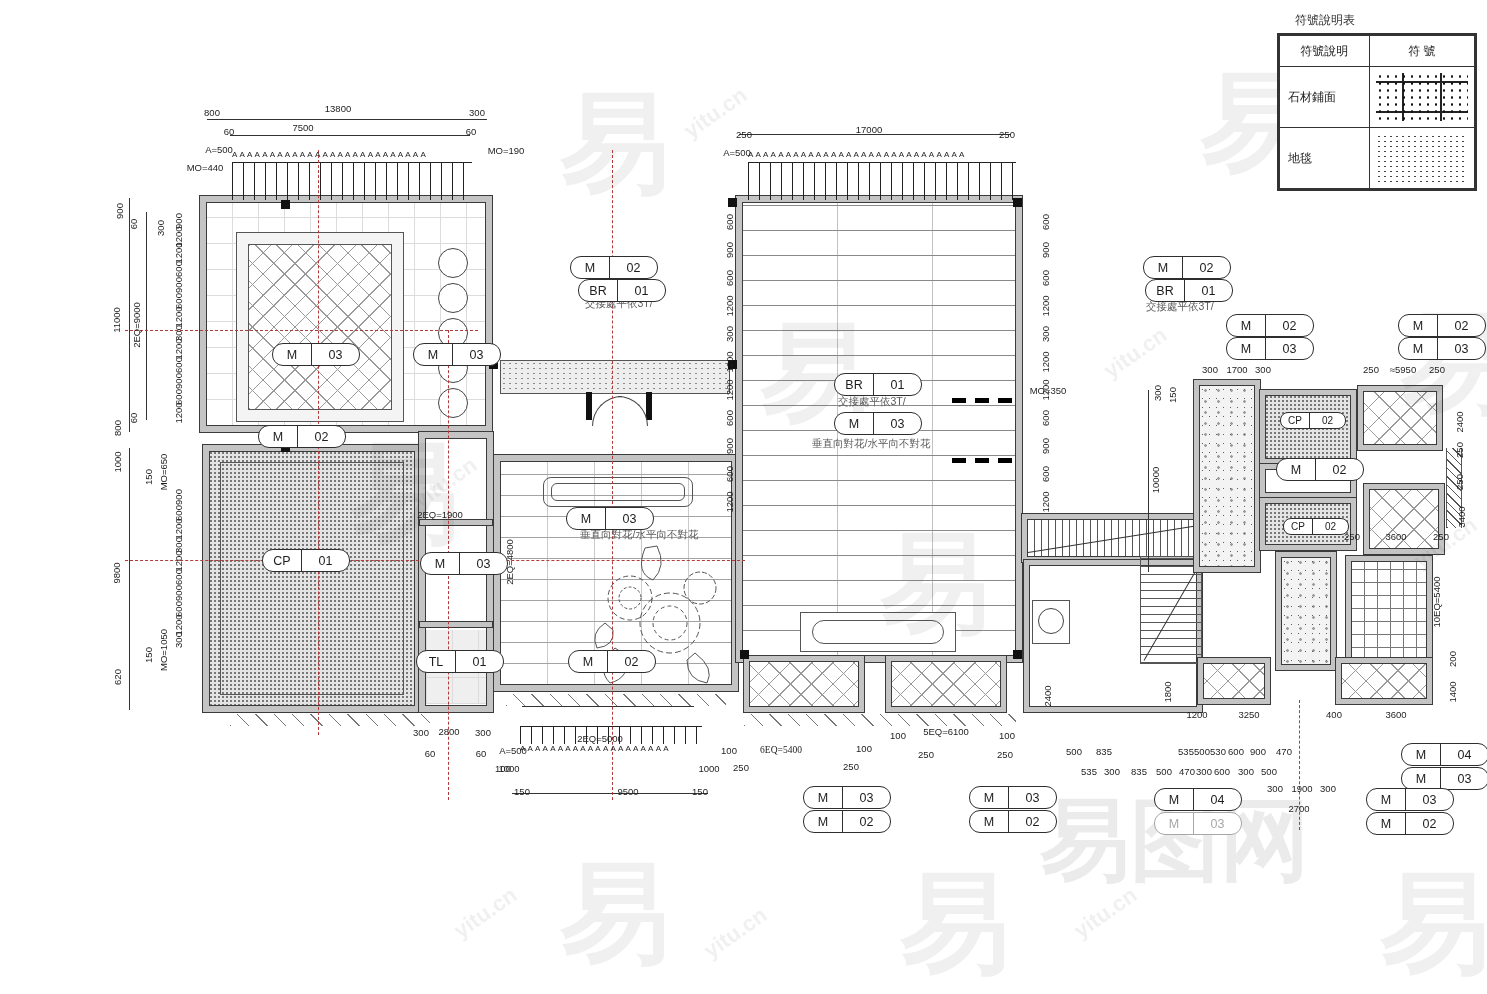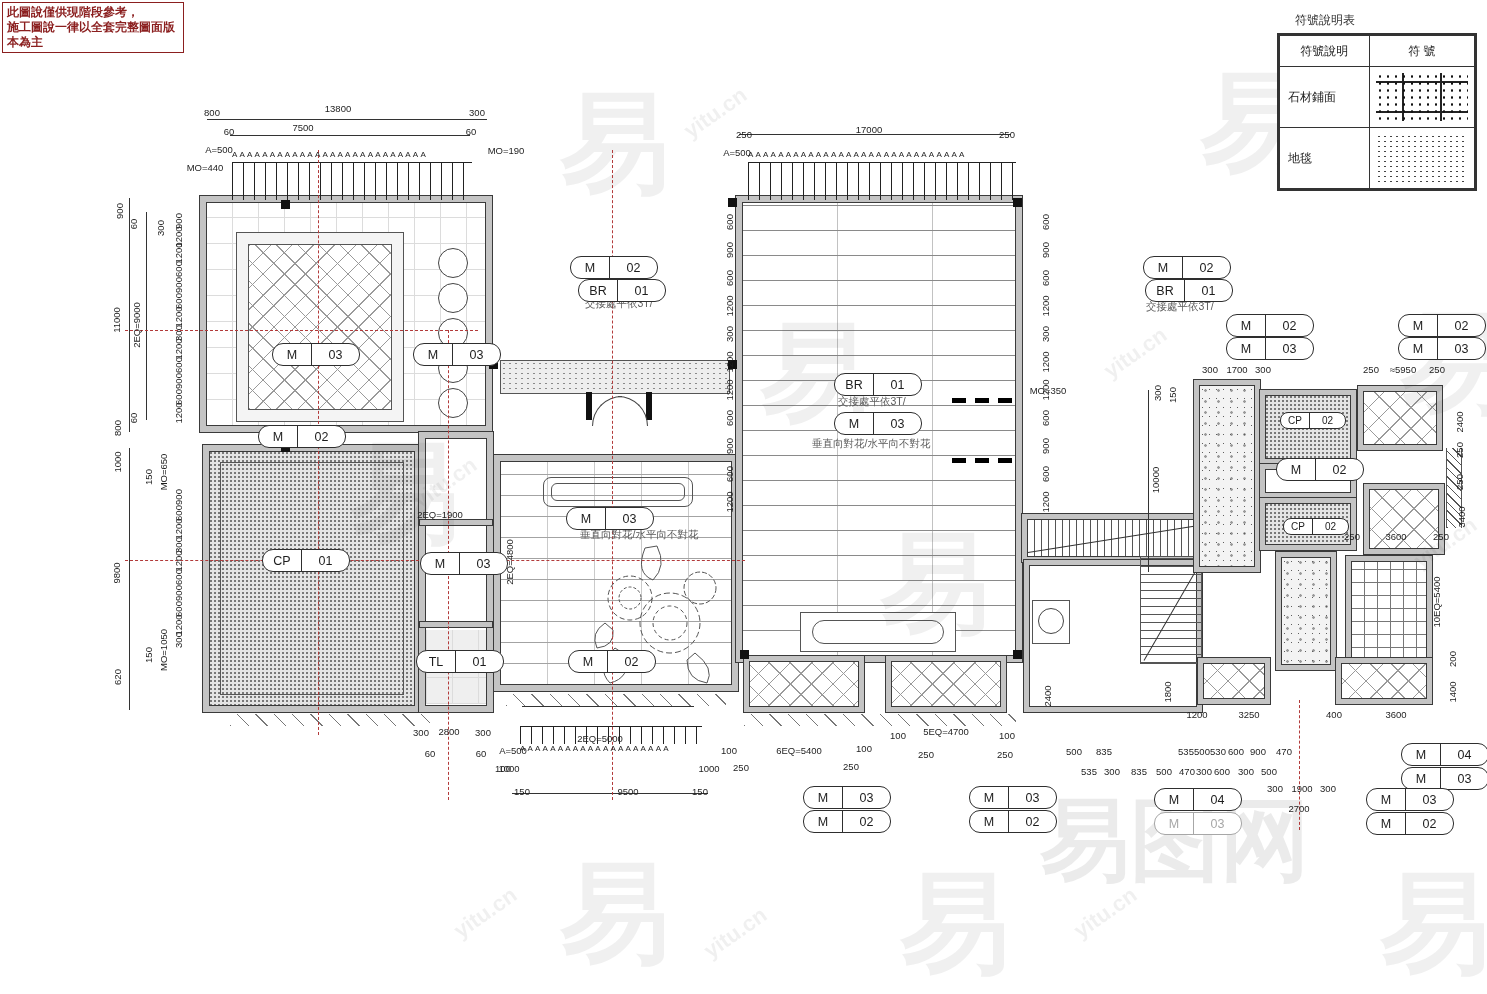--- a/index.html
+++ b/index.html
@@ -70,24 +70,20 @@
   .pill.muted .cell:first-child{border-right-color:#a7a7a7;}
   .note{position:absolute;font-size:10.5px;color:#5a5a5a;white-space:nowrap;z-index:21;}
   .aband{position:absolute;font-size:8px;letter-spacing:2.2px;color:#222;overflow:hidden;white-space:nowrap;z-index:15;}
   .wm{position:absolute;color:rgba(60,60,60,0.08);z-index:5;white-space:nowrap;font-weight:bold;}
 </style>
 </head>
 <body>
 
 <div class="page">
 
-  <div class="abs warnbox">
-    <div>此圖說僅供現階段參考，</div>
-    <div>施工圖說一律以全套完整圖面版本為主</div>
-  </div>
 
   <div class="abs legend-title">符號說明表</div>
   <div class="abs legend">
     <table>
       <tbody>
           <tr>
         <th>符號說明</th>
         <th>符  號</th>
       </tr>
       <tr>
@@ -309,25 +305,25 @@
       <div class="dim" style="left: 628px; top: 791px;">9500</div>
       <div class="dim" style="left: 700px; top: 791px;">150</div>
       <div class="dim" style="left: 729px; top: 750px;">100</div>
       <div class="dim" style="left: 741px; top: 767px;">250</div>
       <div class="dim" style="left: 421px; top: 732px;">300</div>
       <div class="dim" style="left: 449px; top: 731px;">2800</div>
       <div class="dim" style="left: 483px; top: 732px;">300</div>
       <div class="dim" style="left: 430px; top: 753px;">60</div>
       <div class="dim" style="left: 481px; top: 753px;">60</div>
       <div class="dim" style="left: 503px; top: 768px;">100</div>
-      <div class="dim" style="left: 799px; top: 750px;">6EQ=5400</div>
+      <div class="dim" style="left: 781px; top: 750px; font-family: Liberation Serif, serif;">6EQ=5400</div>
       <div class="dim" style="left: 864px; top: 748px;">100</div>
       <div class="dim" style="left: 851px; top: 766px;">250</div>
       <div class="dim" style="left: 898px; top: 735px;">100</div>
-      <div class="dim" style="left: 946px; top: 731px;">5EQ=4700</div>
+      <div class="dim" style="left: 946px; top: 731px;">5EQ=6100</div>
       <div class="dim" style="left: 1007px; top: 735px;">100</div>
       <div class="dim" style="left: 926px; top: 754px;">250</div>
       <div class="dim" style="left: 1005px; top: 754px;">250</div>
       <div class="dim" style="left: 1074px; top: 751px;">500</div>
       <div class="dim" style="left: 1104px; top: 751px;">835</div>
       <div class="dim" style="left: 1186px; top: 751px;">535</div>
       <div class="dim" style="left: 1202px; top: 751px;">500</div>
       <div class="dim" style="left: 1218px; top: 751px;">530</div>
       <div class="dim" style="left: 1236px; top: 751px;">600</div>
       <div class="dim" style="left: 1258px; top: 751px;">900</div>

